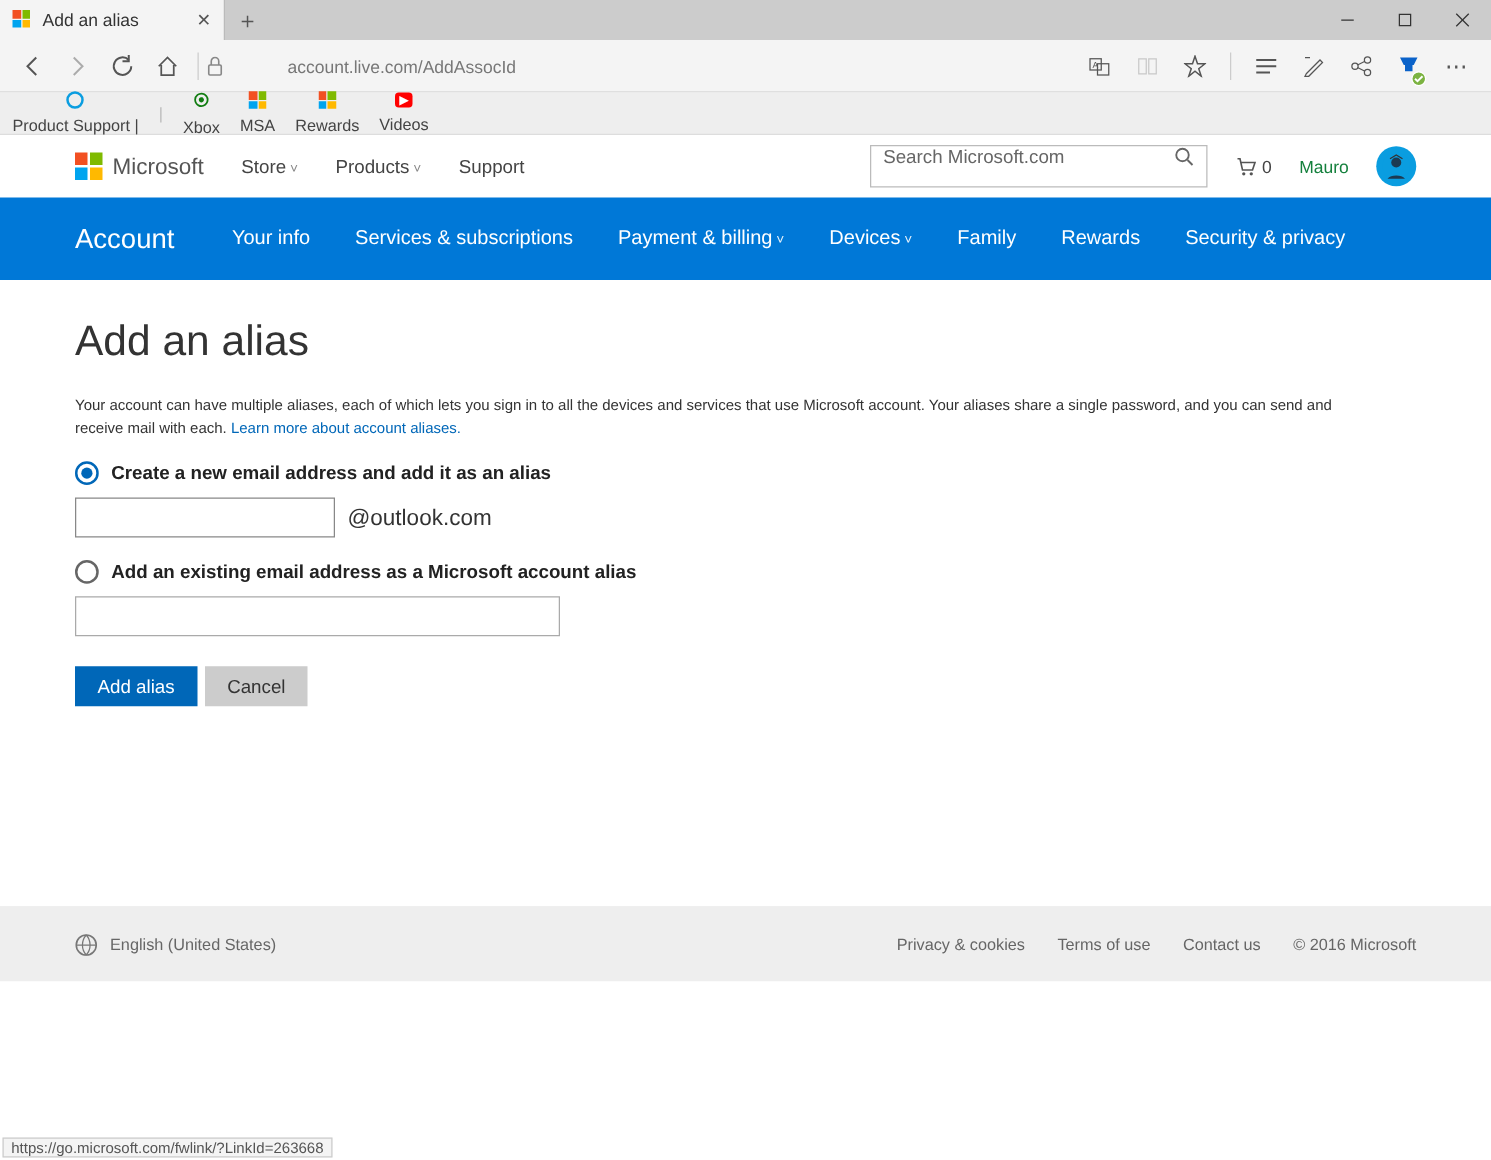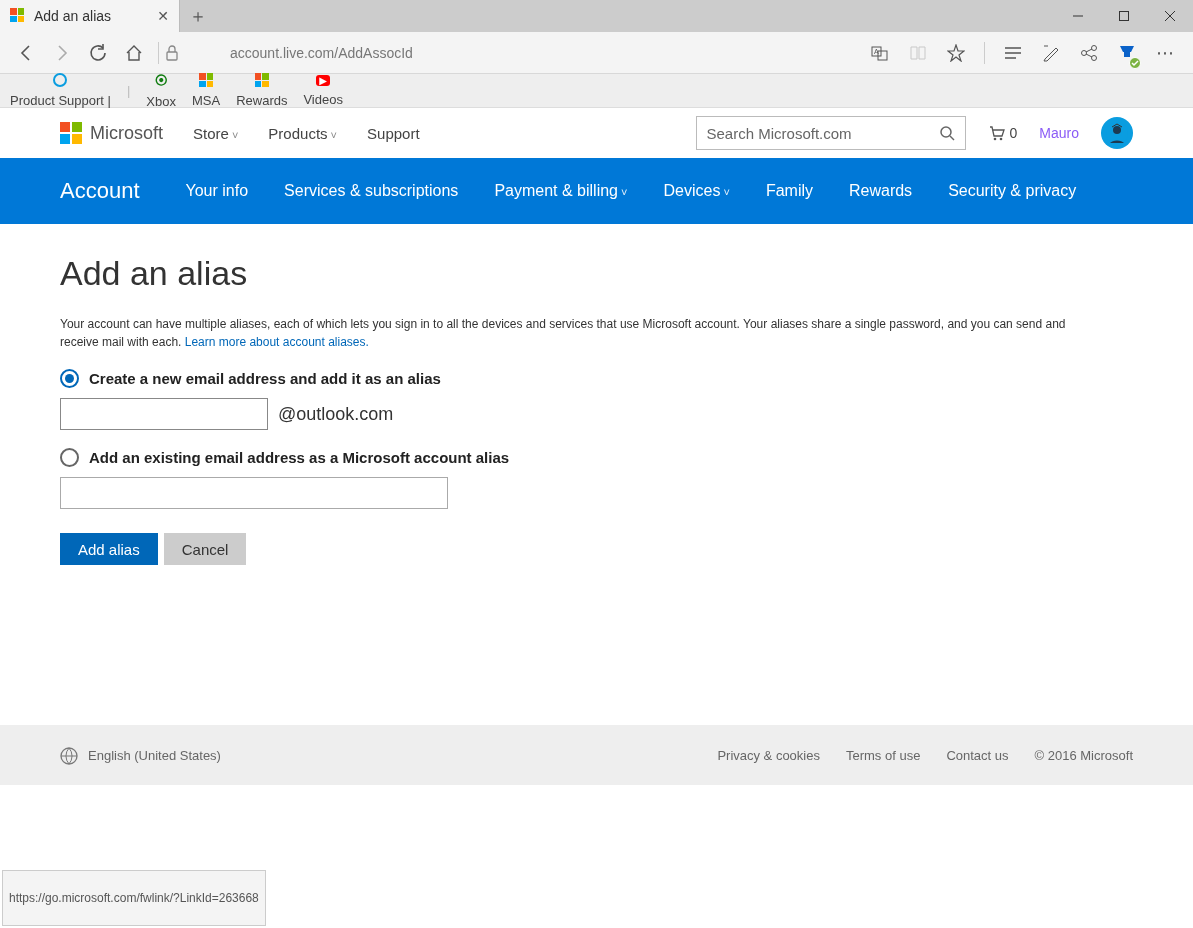--- a/index.html
+++ b/index.html
@@ -35,24 +35,24 @@
 
   
   .ms-header { height: 50px; display:flex; align-items:center; padding:0 60px; gap:30px; border-bottom:0; }
   .ms-logo { display:flex; align-items:center; gap:8px; font-size:18px; color:#555; font-weight:500; }
   .ms-squares { width:22px; height:22px; display:grid; grid-template-columns:1fr 1fr; grid-template-rows:1fr 1fr; gap:2px; }
   .ms-squares span:nth-child(1){background:#f25022;} .ms-squares span:nth-child(2){background:#7fba00;}
   .ms-squares span:nth-child(3){background:#00a4ef;} .ms-squares span:nth-child(4){background:#ffb900;}
   .ms-nav { display:flex; gap:30px; color:#444; font-size:15px; }
   .ms-nav .chev::after { content:" ˅"; font-size:11px; color:#888; }
   .ms-header-right { margin-left:auto; display:flex; align-items:center; gap:22px; }
-  .search-box { width:270px; height:34px; border:1px solid #bbb; display:flex; align-items:center; padding:0 10px; color:#666; font-size:15px; }
+  .search-box { width:270px; height:34px; border:1px solid #bbb; display:flex; padding:0 10px; color:#666; font-size:15px; }
   .search-box .mag { margin-left:auto; }
   .cart { display:flex; align-items:center; gap:4px; color:#444; }
-  .username { color:#8b5cf6;text-align:right; }
+  .username { color:#15803d;text-align:right; }
   .avatar { width:32px; height:32px; border-radius:50%; background:#0a9de0; display:flex; align-items:center; justify-content:center; }
 
   
   .blue-nav { height:66px; background:#0078d7; color:#fff; display:flex; align-items:center; padding:0 60px; gap:36px; font-size:16px; }
   .blue-nav .brand { font-size:22px; font-weight:400; margin-right:10px; }
   .blue-nav .item { white-space:nowrap; }
   .blue-nav .chev::after { content:" ˅"; font-size:11px; opacity:.9; }
 
   
   .content { padding: 30px 60px 40px 60px; }
@@ -75,21 +75,21 @@
   .btn { height:32px; padding:0 18px; border:none; font-size:15px; cursor:pointer; }
   .btn-primary { background:#0067b8; color:#fff; }
   .btn-secondary { background:#ccc; color:#333; }
 
   
   .footer { position:relative; margin-top:120px; height:60px; background:#eee; border-top:1px solid #eee; display:flex; align-items:center; padding:0 60px; font-size:13px; color:#666; }
   .footer-left { display:flex; align-items:center; gap:10px; }
   .footer-right { margin-left:auto; display:flex; gap:26px; }
 
   
-  .statusbar { position:absolute; left:2px; bottom:2px; background:#f4f4f4; border:1px solid #ccc; font-size:12px; color:#555; padding:20px 6px; }
+  .statusbar { position:absolute; left:2px; bottom:2px; background:#f4f4f4; border:1px solid #ccc; font-size:12px; color:#555; padding:0 6px; }
 
   svg { display:block; }
 </style>
 </head>
 <body>
 
 <div class="titlebar">
   <div class="tabs">
     <div class="tab">
       <span class="favicon">

